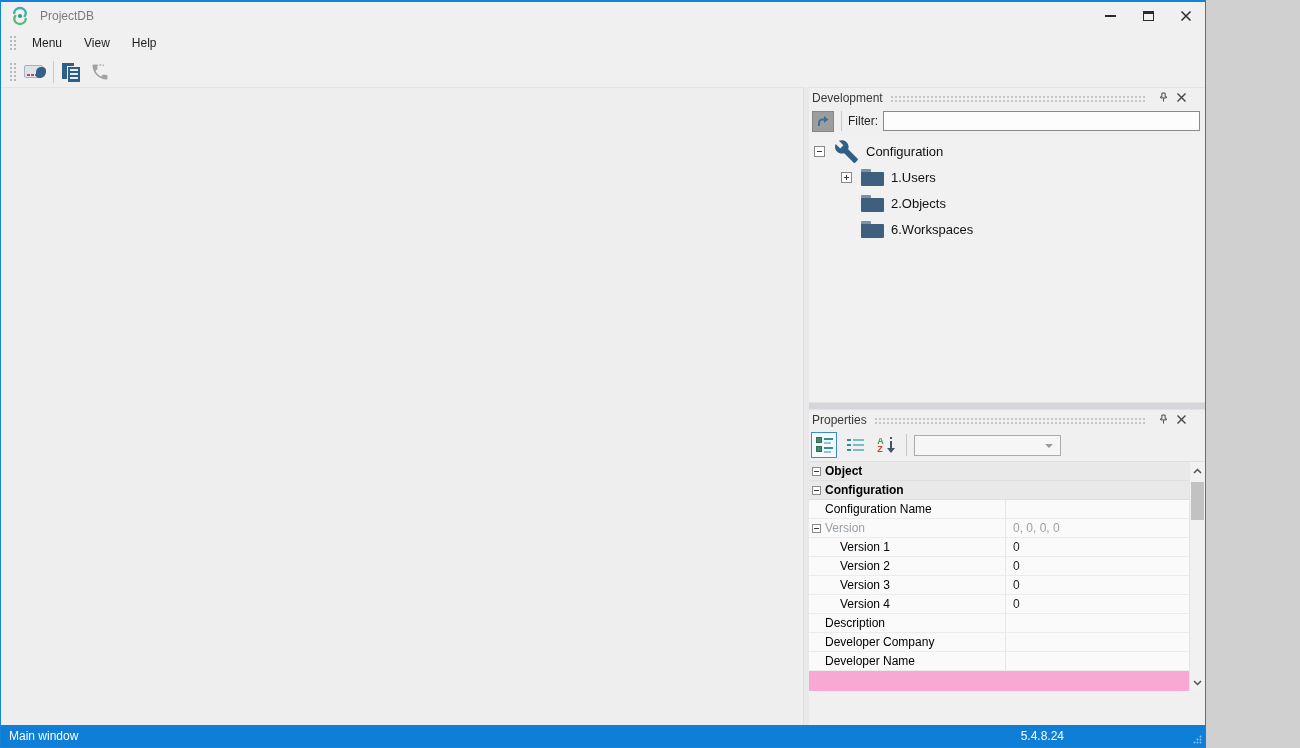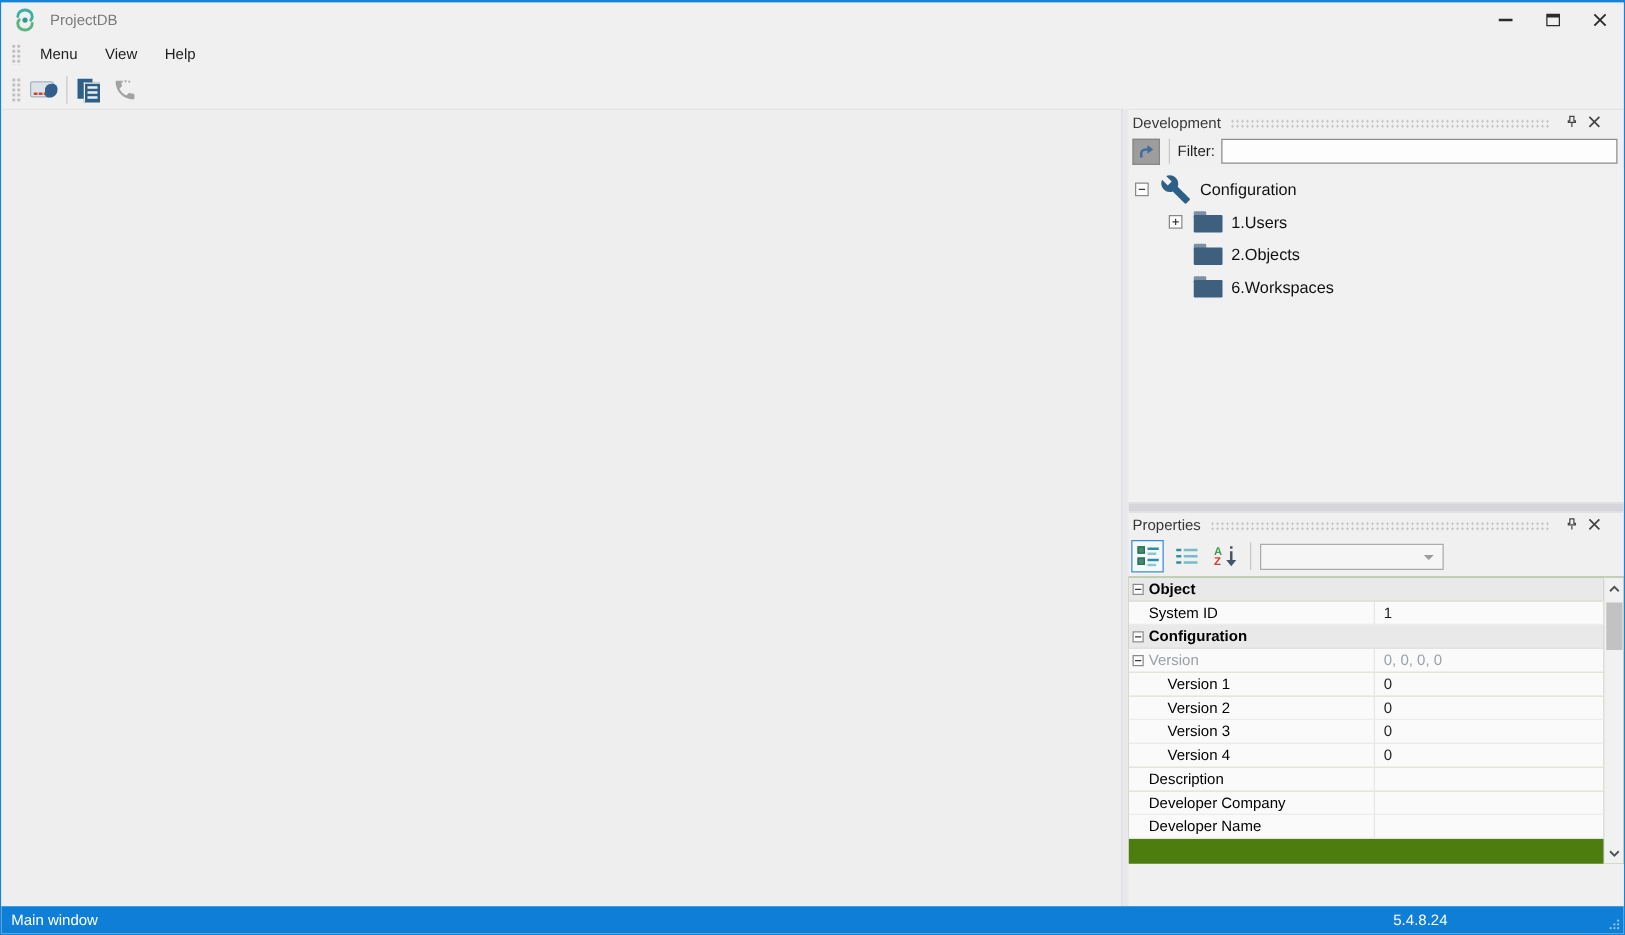--- a/index.html
+++ b/index.html
@@ -1,19 +1,19 @@
 <!DOCTYPE html>
 <html><head>
 <meta charset="utf-8">
 <style>
   * { margin:0; padding:0; box-sizing:border-box; }
   html,body { width:1300px; height:748px; font-family:"Liberation Sans", sans-serif; background:#d0d0d0; }
 
   .window{
-    width:1300px;height:748px;
+    width:1206px;height:748px;
     border:1px solid #1583d6;border-top-width:2px;
     background:#f0f0f0;
     display:flex;flex-direction:column;
     position:relative;overflow:hidden;
   }
 
   
   .titlebar{height:28px;display:flex;align-items:center;background:#f0f0f0;flex:0 0 auto;}
   .app-icon{margin-left:9px;width:20px;height:20px;display:flex;align-items:center;justify-content:center;}
   .title-text{margin-left:10px;font-size:12px;color:#7a7a7a;}
@@ -110,21 +110,21 @@
   
   .icon-az{display:flex;align-items:center;gap:2px;}
   .icon-az .letters{display:flex;flex-direction:column;line-height:8px;font-size:9px;font-weight:bold;}
   .icon-az .a{color:#3f9e4d;} .icon-az .z{color:#cf4232;}
   .icon-az .arrow{position:relative;width:9px;height:16px;}
   .icon-az .arrow .stem{position:absolute;left:4px;top:4px;width:2px;height:8px;background:#44546a;}
   .icon-az .arrow .dot{position:absolute;left:4px;top:0;width:2px;height:2px;background:#44546a;}
   .icon-az .arrow .head{position:absolute;left:1px;top:11px;width:0;height:0;border-left:4px solid transparent;border-right:4px solid transparent;border-top:5px solid #44546a;}
 
   
-  .prop-grid{flex:0 0 230px;position:relative;background:#4d7c0f;border-top:1px solid #e0e0e0;}
+  .prop-grid{flex:0 0 230px;position:relative;background:#f9a8d4;border-top:1px solid #e0e0e0;}
   .grid-rows{position:absolute;left:0;top:0;right:16px;bottom:0;}
   .p-row{height:19px;display:flex;align-items:center;font-size:12px;border-bottom:1px solid #ececec;background:#fafafa;}
   .p-row .label-cell{flex:0 0 197px;display:flex;align-items:center;height:100%;border-right:1px solid #e6e6e6;overflow:hidden;}
   .p-row .value-cell{flex:1;padding-left:7px;color:#1e1e1e;height:100%;display:flex;align-items:center;}
   .p-row.category{background:#e9e9ea;font-weight:bold;border-bottom:1px solid #e0e0e0;}
   .p-row.category .label-cell{border-right:none;}
   .p-row .exp-gutter{width:14px;display:flex;justify-content:center;flex:0 0 auto;}
   .mini-exp{width:9px;height:9px;border:1px solid #8a8a8a;background:#fff;position:relative;}
   .mini-exp::before{content:'';position:absolute;left:1px;right:1px;top:3px;height:1px;background:#3a3a3a;}
   .p-row .lbl{padding-left:2px;white-space:nowrap;}
@@ -364,33 +364,33 @@
           <div class="grid-rows">
             <div class="p-row category">
               <div class="label-cell">
                   <div class="exp-gutter">
                     <div class="mini-exp"></div>
                   </div>
                 <span class="lbl">Object</span>
                 </div>
               <div class="value-cell"></div>
             </div>
-            <div class="p-row">
-              <div class="label-cell">
-                  <div class="exp-gutter"></div>
-                <span class="lbl">System ID</span>
-                </div>
-              <div class="value-cell">1</div>
-            </div>
             <div class="p-row category">
               <div class="label-cell">
                   <div class="exp-gutter">
                     <div class="mini-exp"></div>
                   </div>
                 <span class="lbl">Configuration</span>
+                </div>
+              <div class="value-cell"></div>
+            </div>
+            <div class="p-row">
+              <div class="label-cell">
+                  <div class="exp-gutter"></div>
+                <span class="lbl">Configuration Name</span>
                 </div>
               <div class="value-cell"></div>
             </div>
             <div class="p-row gray">
               <div class="label-cell">
                   <div class="exp-gutter">
                     <div class="mini-exp"></div>
                   </div>
                 <span class="lbl">Version</span>
                 </div>

